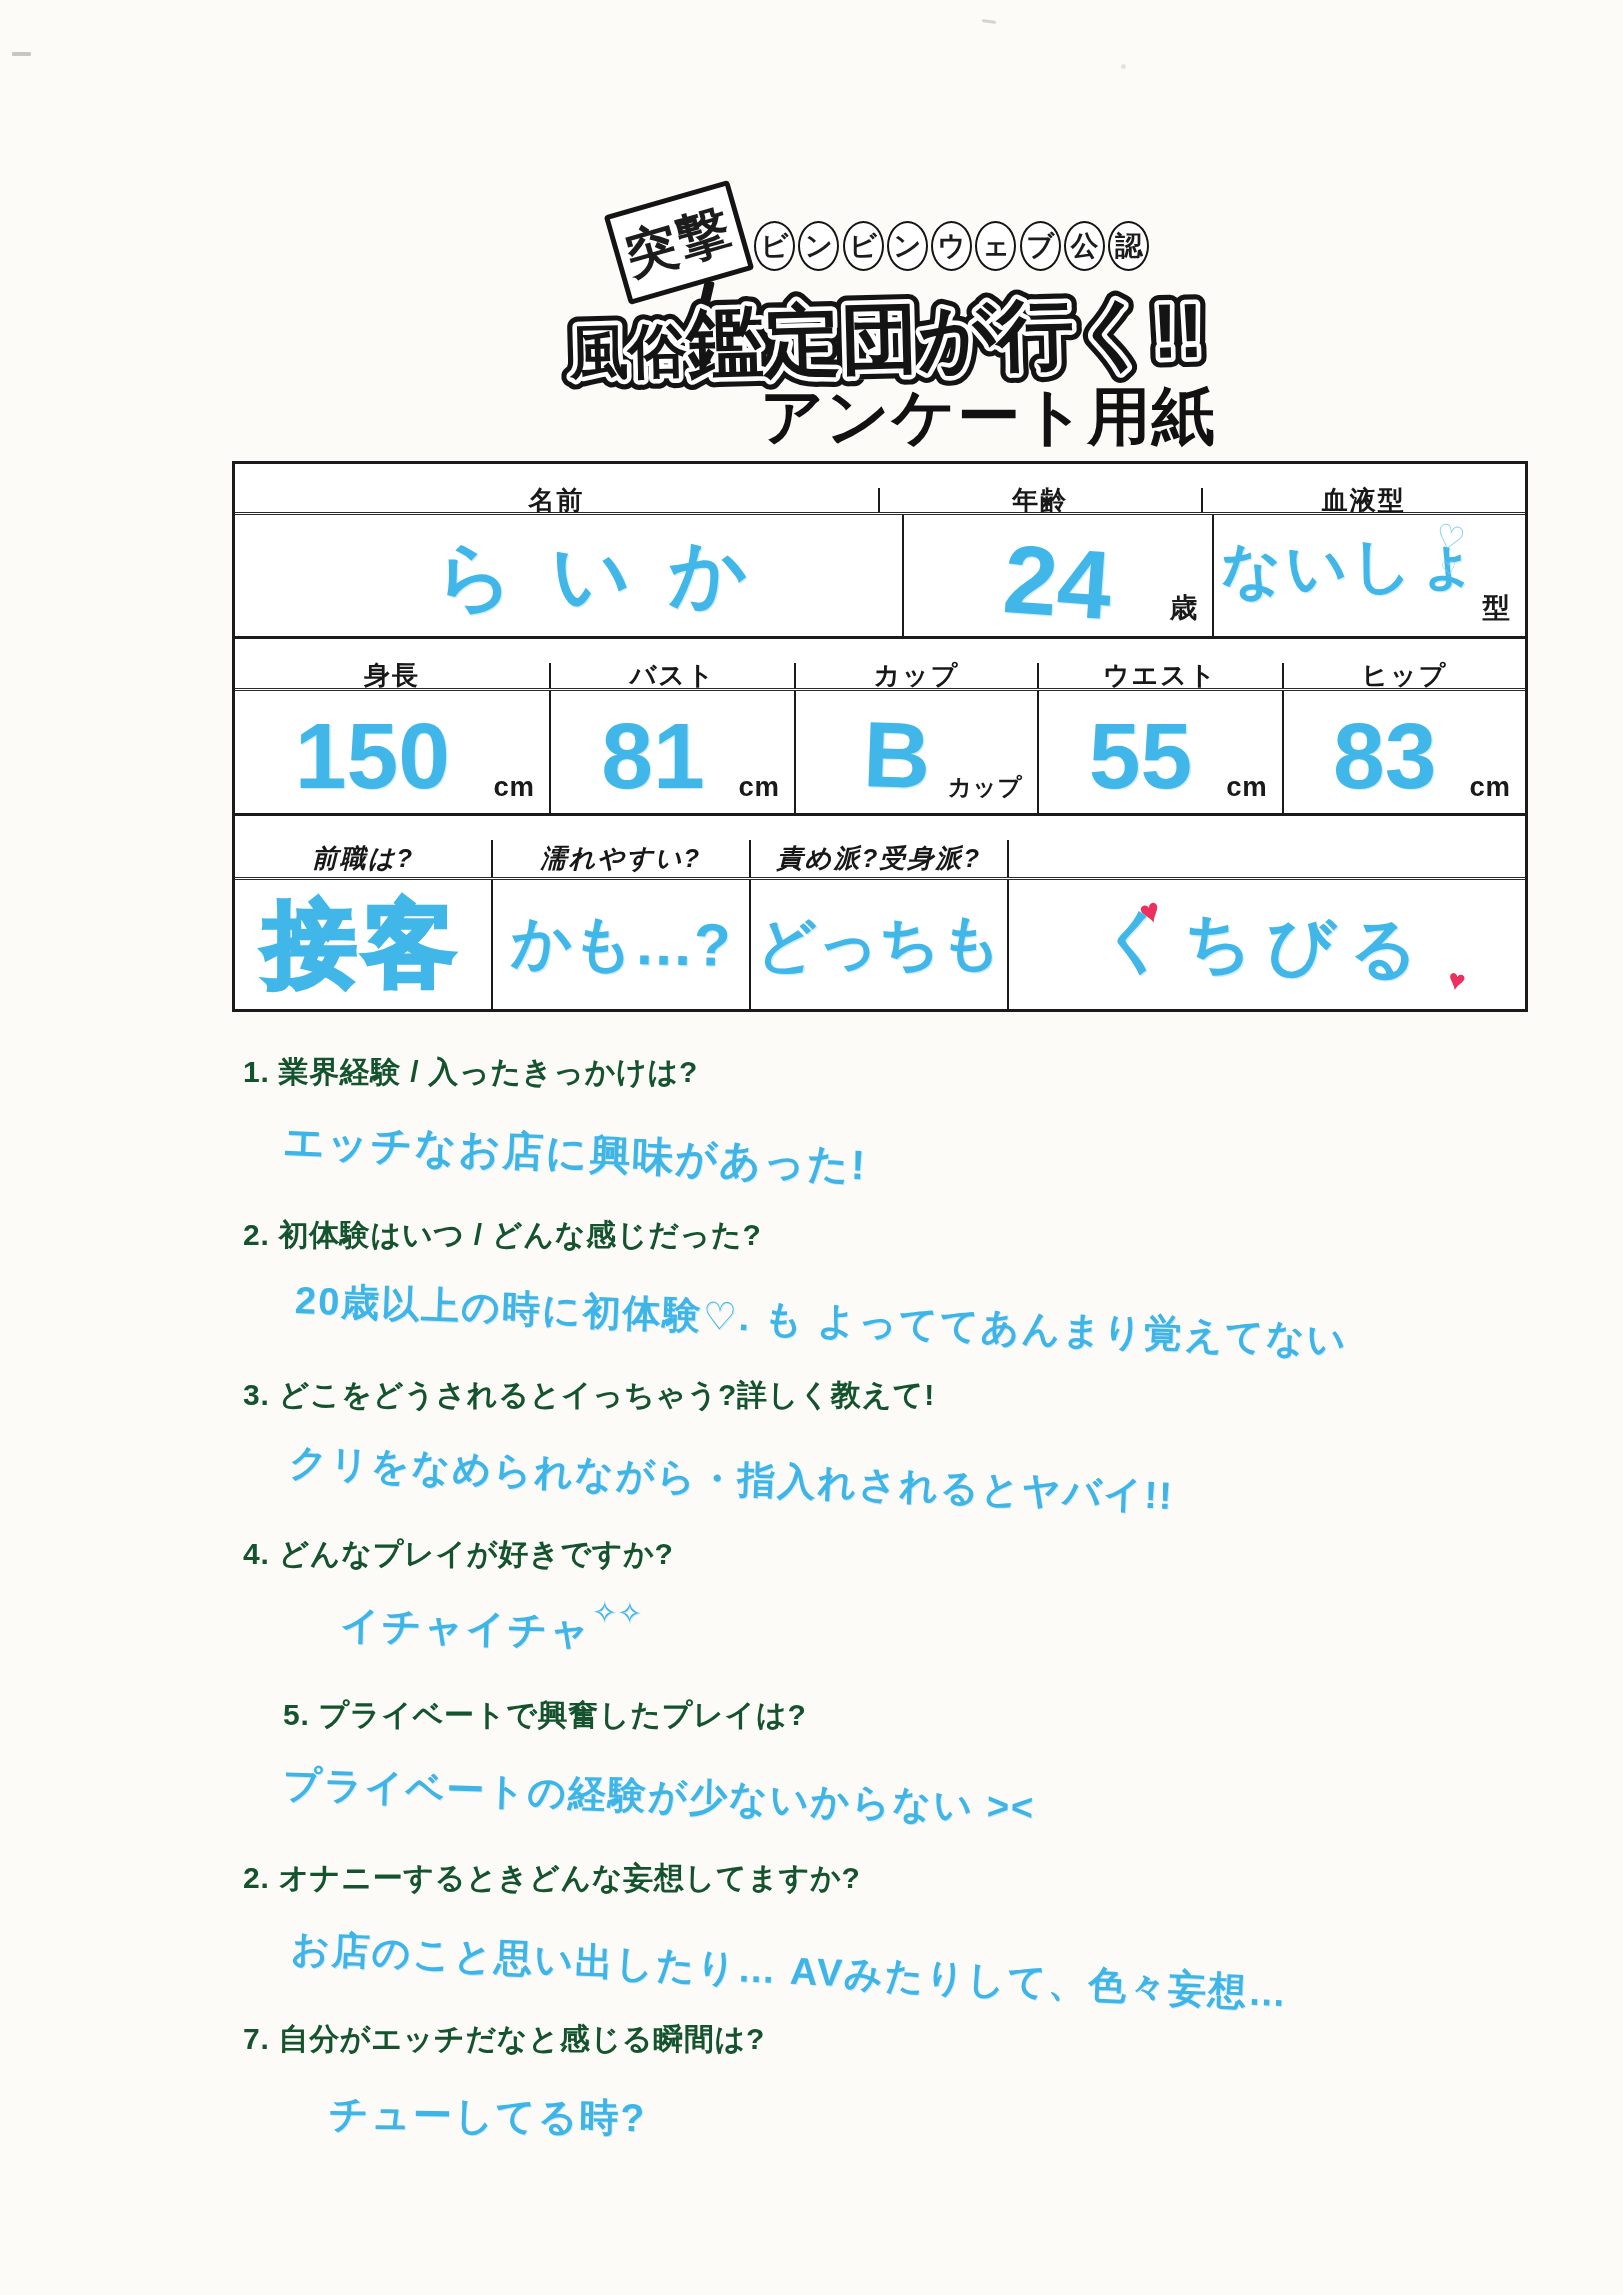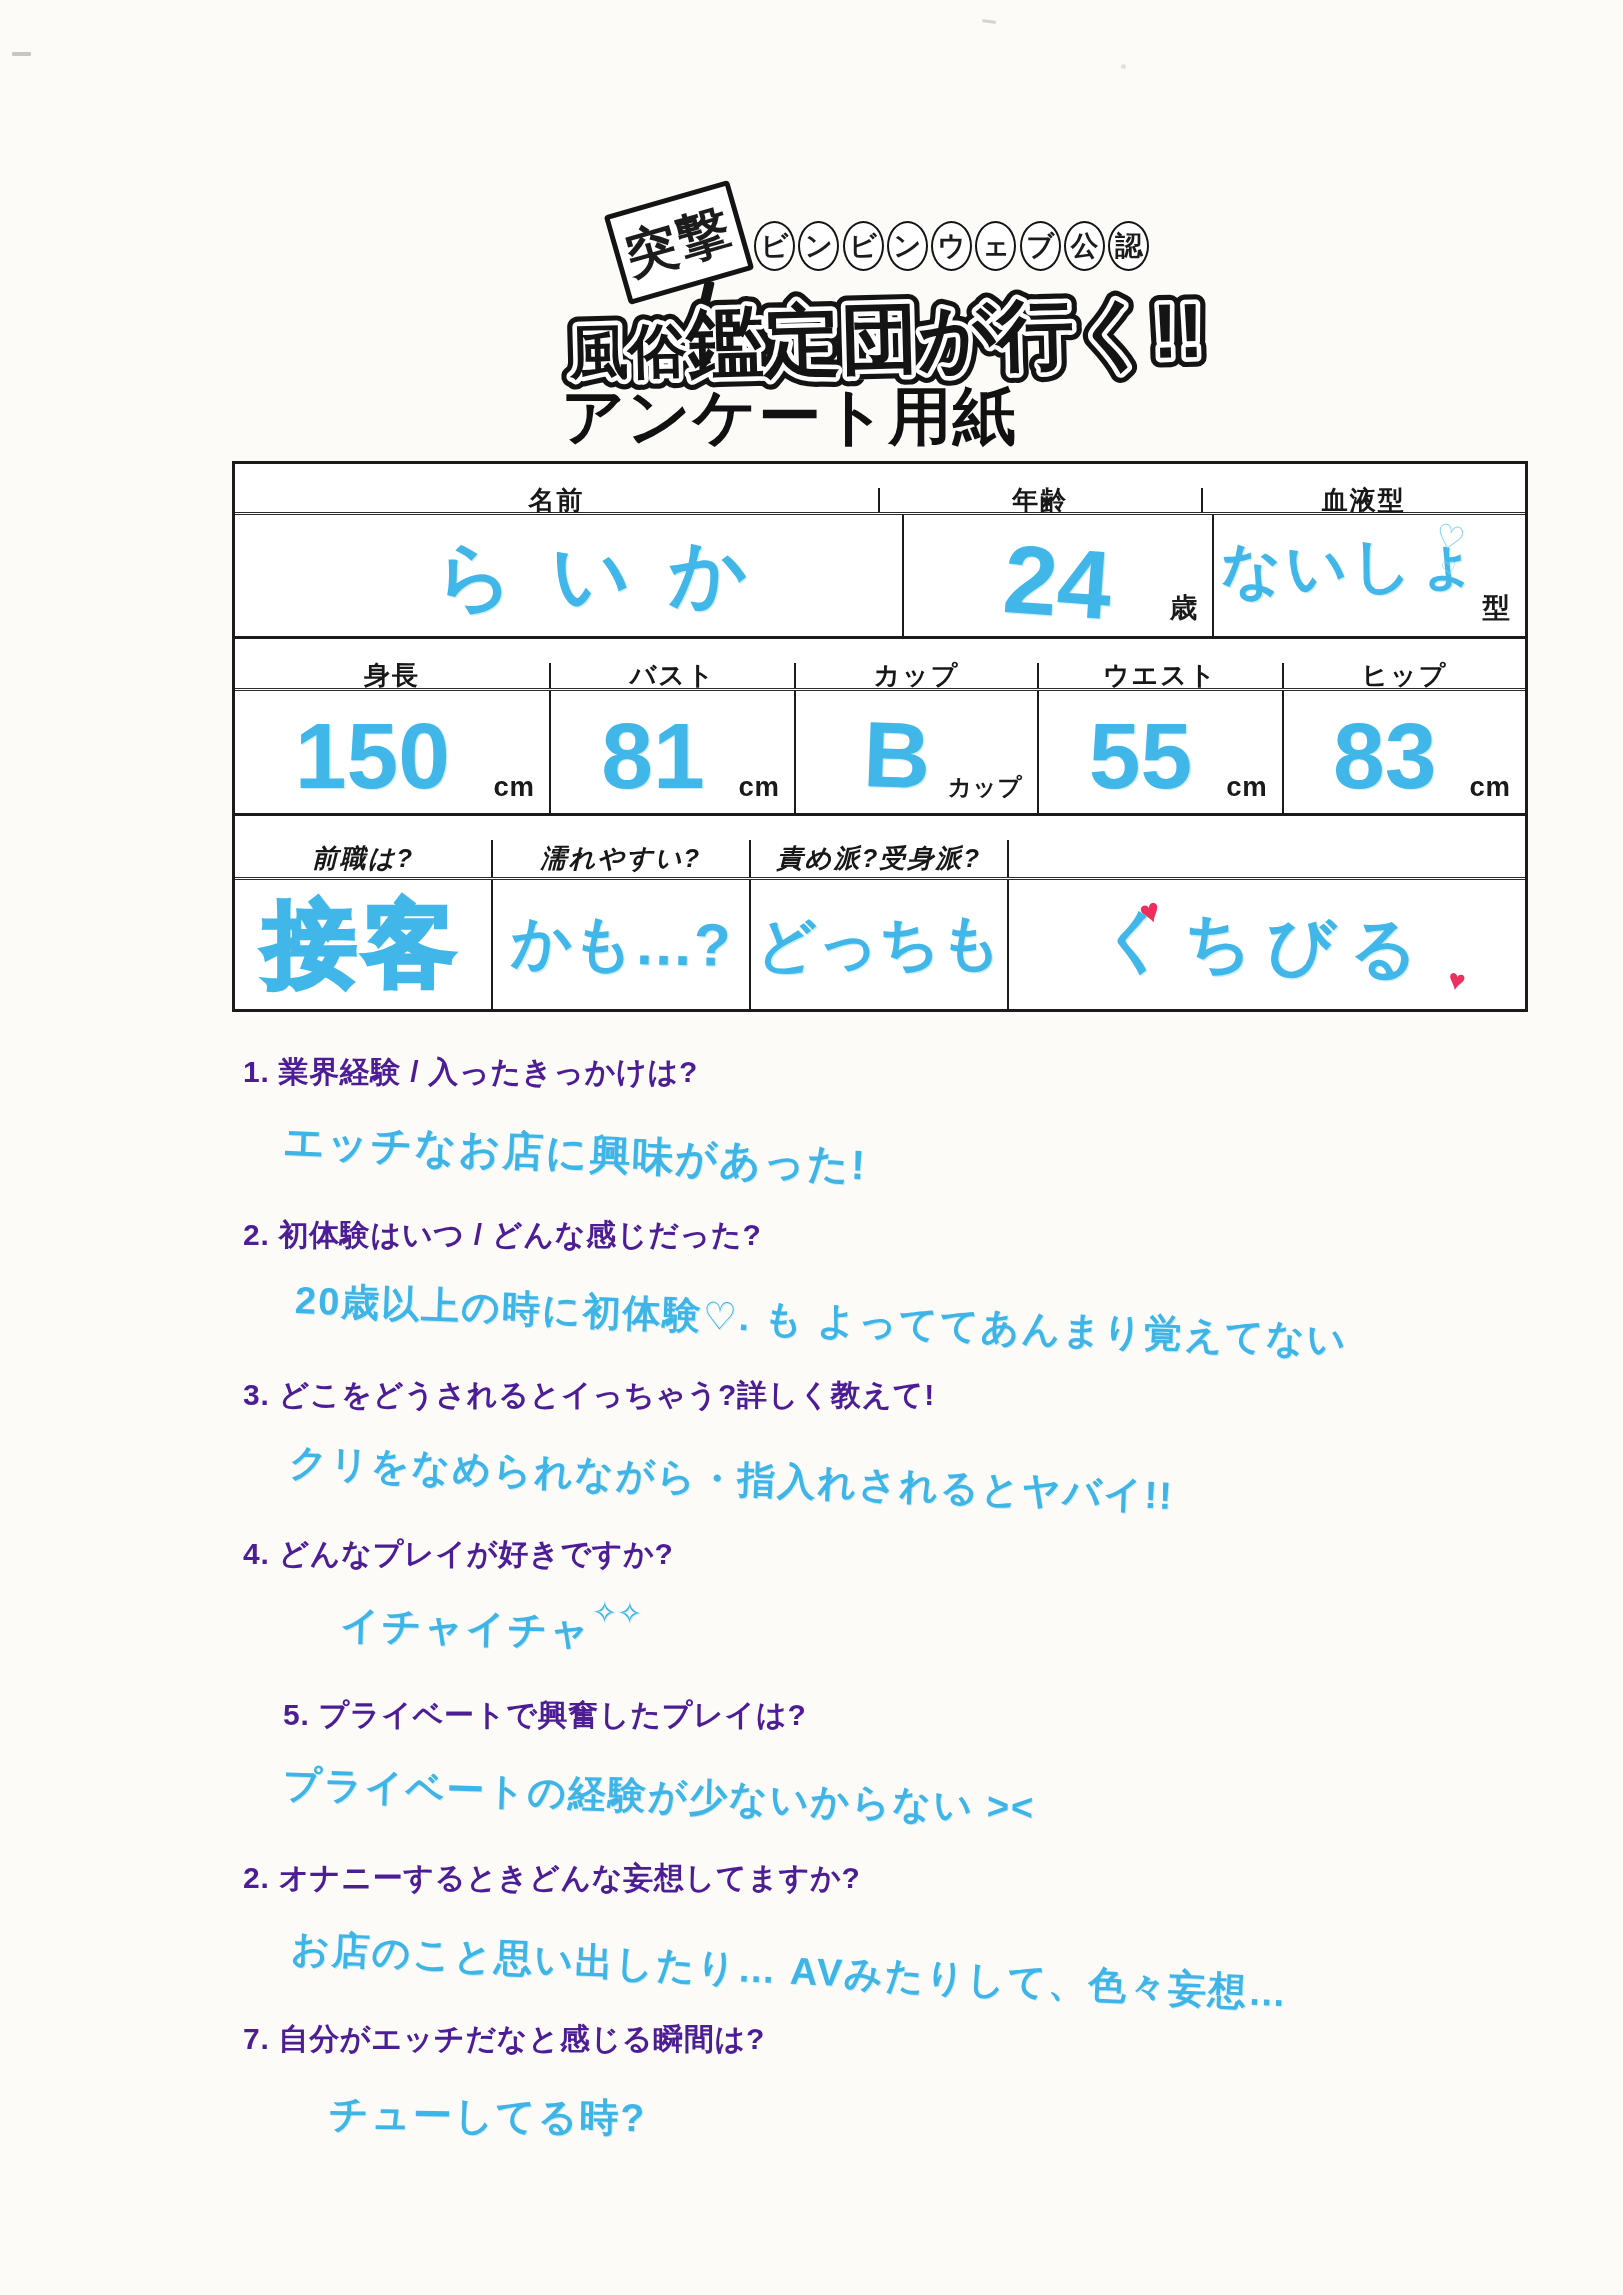--- a/index.html
+++ b/index.html
@@ -29,21 +29,21 @@
   }
   .badge-row { position:absolute; left:754px; top:221px; display:flex; gap:3.3px; }
   .badge {
     width:41px; height:50px; border:2.6px solid #141414; border-radius:50%;
     display:flex; align-items:center; justify-content:center;
     font-size:27.5px; font-weight:800; background:#fff;
   }
   .main-title-svg { position:absolute; left:543px; top:275px; }
   .subtitle {
     position:absolute; left:561px; top:374px; width:655px;
-    text-align:left; font-size:63px; font-weight:800; letter-spacing:1.3px; color:#111;
+    text-align:right; font-size:63px; font-weight:800; letter-spacing:1.3px; color:#111;
   }
 
   
   .ptable {
     position:absolute; left:232px; top:461px; width:1296px;
     border:3.9px solid #1b1b1b; background:#fff;
   }
   .trow { display:flex; width:100%; }
   .trow.sep { border-bottom:3.3px solid #1b1b1b; }
   .trow.hsep { border-bottom:3.9px double #2a2a2a; }
@@ -82,21 +82,21 @@
   .heart-b { position:absolute; color:#7fd2f0; font-weight:700; }
   .heart-b.big   { right:60px;  top:2.6px;  font-size:33px; transform:rotate(14deg); }
   .heart-b.small { right:68px; top:43px; font-size:17.7px; transform:rotate(-8deg); }
   .heart-p { position:absolute; color:#ec2f5e; }
   .heart-p.left  { left:131px;  top:11.8px;   font-size:34px; transform:rotate(-18deg); }
   .heart-p.right { right:60px;  bottom:11.8px; font-size:29px; transform:rotate(12deg); }
 
   
   .q-label {
     position:absolute; left:243px;
-    font-size:30px; font-weight:700; letter-spacing:0.7px; color:#4c1d95;
+    font-size:30px; font-weight:700; letter-spacing:0.7px; color:#14532d;
     white-space:nowrap;
   }
   .q-answer {
     position:absolute;
     font-size:38px; font-weight:700; color:#3fb4e7;
     text-shadow:1px 1px 0 rgba(90,195,238,.28);
     white-space:nowrap; transform-origin:left center; letter-spacing:2px;
   }
   .qa-1 { left:283px; top:1114px; font-size:41px; transform:rotate(2.4deg); }
   .qa-2 { left:295px; top:1275px; transform:rotate(2.2deg); }

